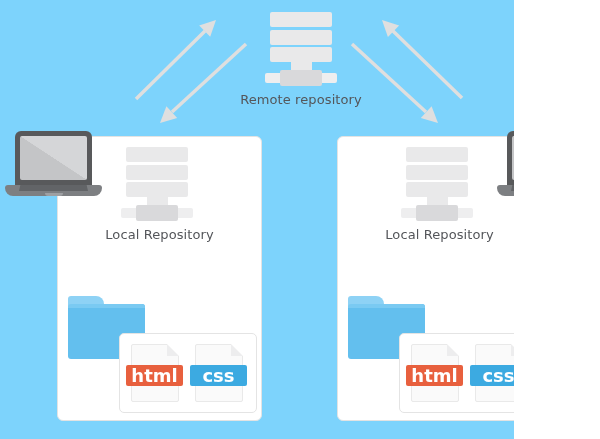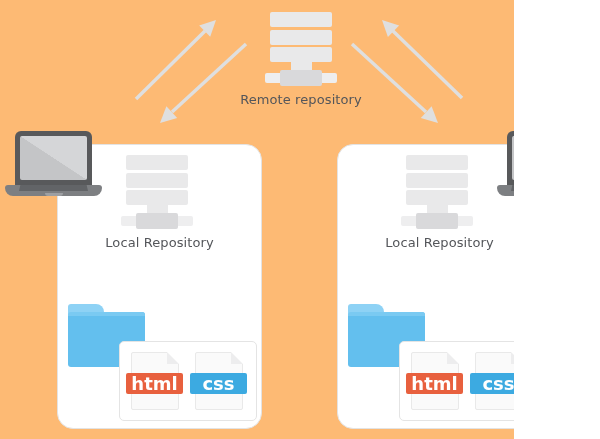--- a/index.html
+++ b/index.html
@@ -1,17 +1,17 @@
 <!DOCTYPE html>
 <html style="--arrow: #dfdfdf; --box-border: #e3e3e3; --card-border: #e4e4e4; --text: #54565a; --server-row: #e9e9ea; --server-bar: #eeeeef; --server-block: #d9d9db; --folder-body: #63bfee; --folder-flap: #8ed2f5; --folder-strip: #7acaf2; --html-badge: #e8603e; --css-badge: #3caae1; --page-bg: #fafafa; --page-border: #e9e9e9; --laptop-frame: #58595b; --laptop-screen1: #c4c5c7; --laptop-screen2: #d5d6d8; --laptop-base: #7d7f82; --laptop-kb: #626467;"><head>
 <meta charset="utf-8">
 <style>
   html,body{margin:0;padding:0;background:#ffffff;}
   .canvas{
-    position:relative;width:514px;height:439px;background:#fdba74;overflow:hidden;
+    position:relative;width:514px;height:439px;background:#7dd3fc;overflow:hidden;
     font-family:"DejaVu Sans","Liberation Sans",sans-serif;
     text-decoration:underline;
   }
   .arrows{position:absolute;left:0;top:0;width:600px;height:439px;z-index:1;}
   .ar-line{stroke:var(--arrow,#dfdfdf);stroke-width:3.5;fill:none;stroke-linecap:butt;}
   .ar-head{fill:var(--arrow,#dfdfdf);stroke:none;}
 
   .caption{
     position:absolute;text-align:center;color:var(--text,#54565a);
     font-size:13px;letter-spacing:.1px;z-index:3;
@@ -20,22 +20,22 @@
   
   .server{position:absolute;width:72px;height:76px;z-index:3;}
   .server .row{position:absolute;left:5px;width:62px;height:15px;background:var(--server-row,#e9e9ea);border-radius:2px;}
   .server .row.r1{top:0;} .server .row.r2{top:17.5px;} .server .row.r3{top:35px;}
   .server .neck{position:absolute;left:25.5px;top:50px;width:21px;height:10px;background:var(--server-row,#e9e9ea);}
   .server .bar{position:absolute;left:0;top:61px;width:72px;height:10px;background:var(--server-bar,#eeeeef);border-radius:2px;}
   .server .block{position:absolute;left:15px;top:58px;width:42px;height:16px;background:var(--server-block,#d9d9db);border-radius:2px;}
 
   
   .panel{
-    position:absolute;top:144px;width:203px;height:283px;
-    border:1px solid var(--box-border,#e3e3e3);border-radius:16px;background:#ffffff;z-index:2;
+    position:absolute;top:136px;width:203px;height:283px;
+    border:1px solid var(--box-border,#e3e3e3);border-radius:6px;background:#ffffff;z-index:2;
   }
   .panel.left{left:57px;} .panel.right{left:337px;}
   .panel .server{left:63px;top:10px;}
   .panel .caption{left:0;top:90px;width:100%;}
 
   
   .folder{position:absolute;left:10px;top:167px;width:77px;height:55px;
     background:var(--folder-body,#63bfee);border-radius:3px;z-index:3;}
   .folder::before{content:"";position:absolute;left:0;top:-8px;width:36px;height:12px;
     background:var(--folder-flap,#8ed2f5);border-radius:3px 8px 0 0;}

